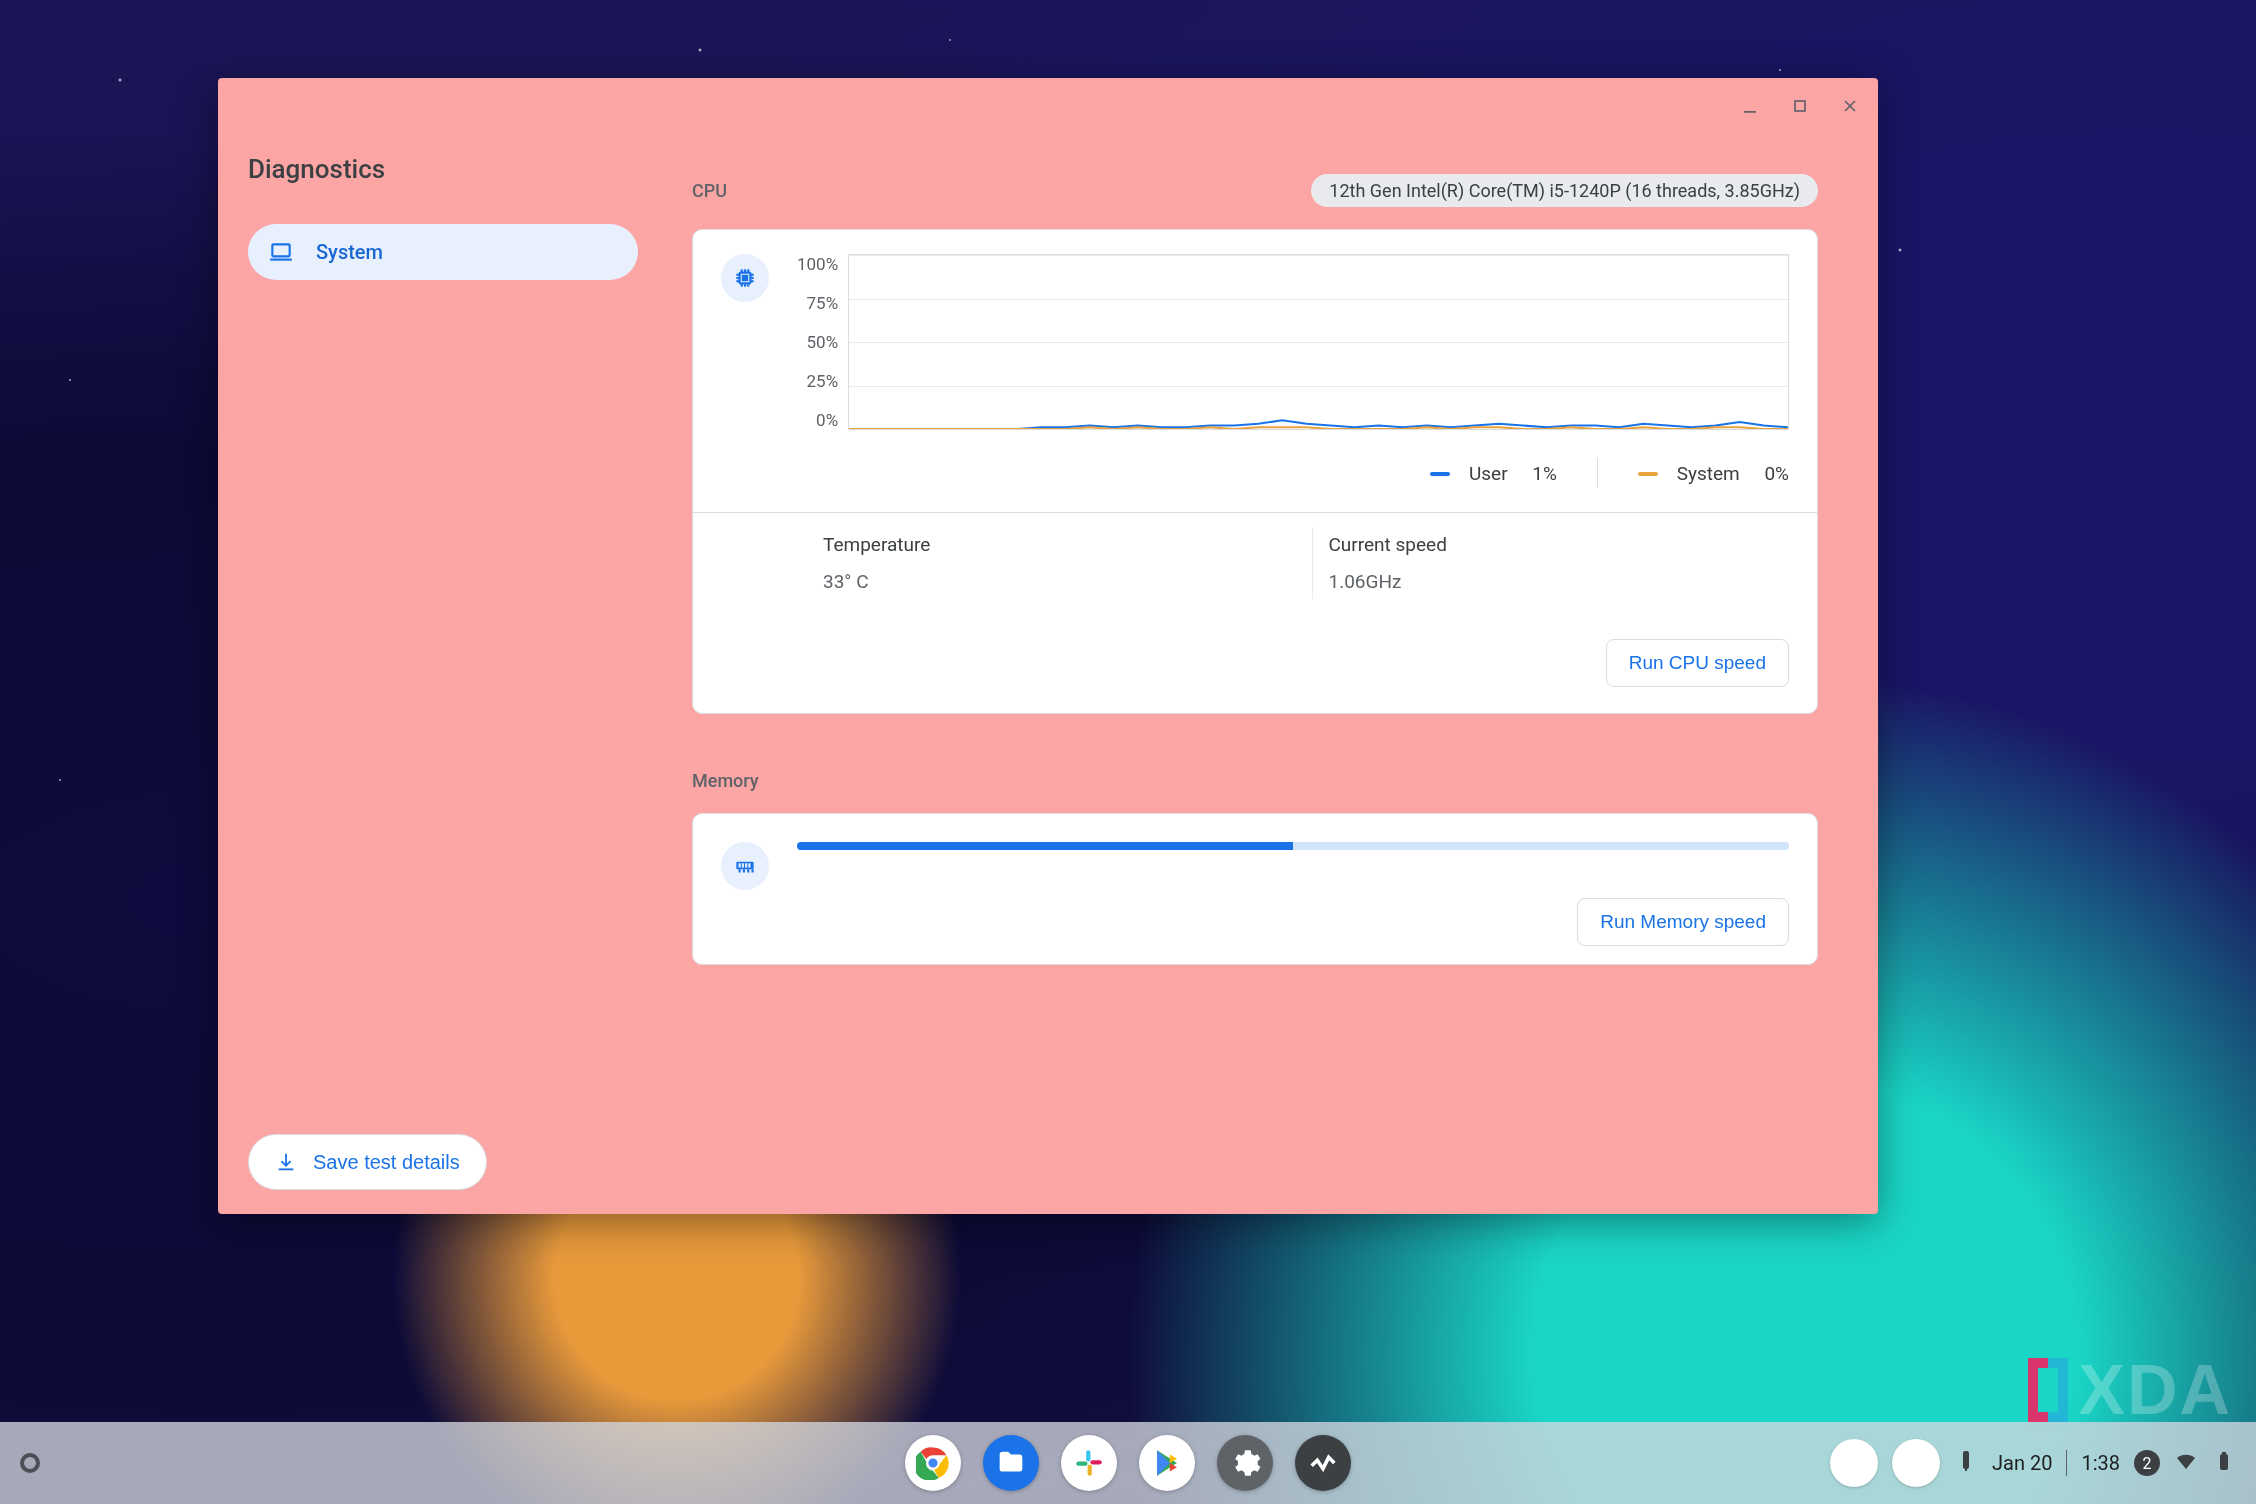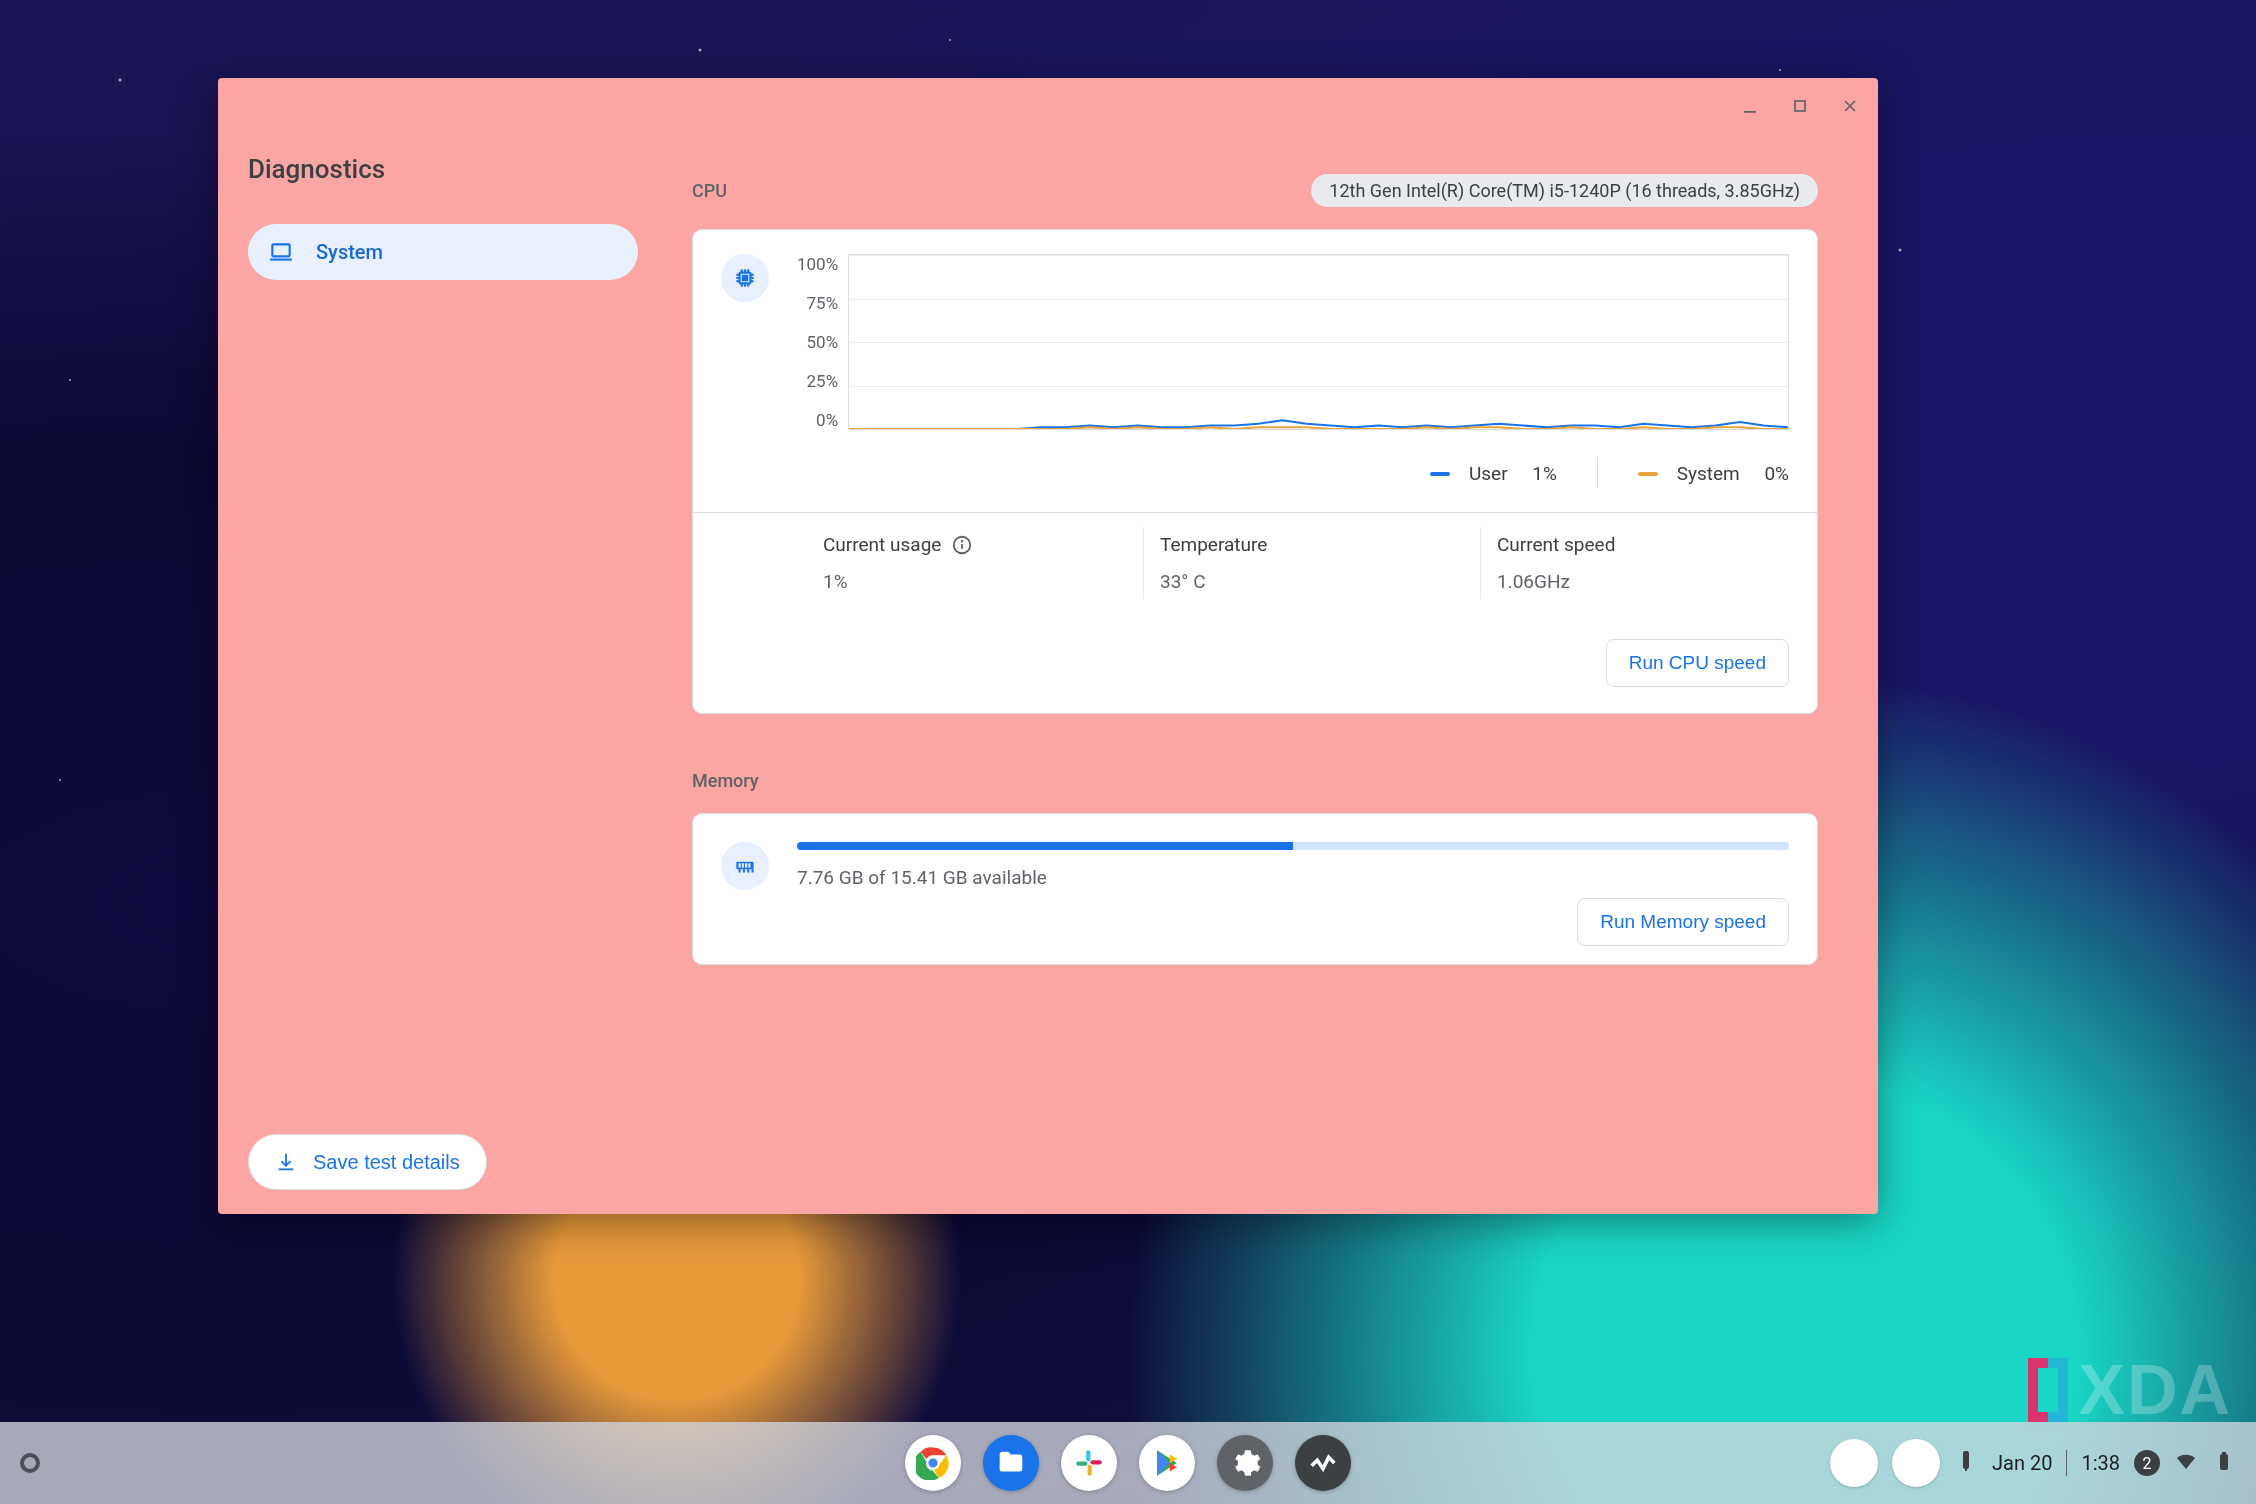--- a/index.html
+++ b/index.html
@@ -229,31 +229,20 @@
                 <span class="swatch" style="background:#e8a33d"></span>
                 <span>System</span>
                 <span class="val">0%</span>
               </span>
             </div>
           </div>
         </div>
 
         <div class="stats">
           <div class="stat">
-            <div class="stat-label">
-              <span>Current usage</span>
-              <svg viewBox="0 0 24 24">
-                    <circle cx="12" cy="12" r="9"></circle>
-                    <line x1="12" y1="11" x2="12" y2="16"></line>
-                    <circle cx="12" cy="8" r="0.5" fill="#5f6368"></circle>
-                  </svg>
-            </div>
-            <div class="stat-value">1%</div>
-          </div>
-          <div class="stat">
             <div class="stat-label">Temperature</div>
             <div class="stat-value">33° C</div>
           </div>
           <div class="stat">
             <div class="stat-label">Current speed</div>
             <div class="stat-value">1.06GHz</div>
           </div>
         </div>
 
         <div class="card-footer">
@@ -276,21 +265,20 @@
                   <rect x="6" y="9.5" width="2" height="4" fill="#e8f0fe"></rect>
                   <rect x="9" y="9.5" width="2" height="4" fill="#e8f0fe"></rect>
                   <rect x="12" y="9.5" width="2" height="4" fill="#e8f0fe"></rect>
                   <rect x="15" y="9.5" width="2" height="4" fill="#e8f0fe"></rect>
                 </svg>
           </div>
           <div class="mem-body">
             <div class="bar-track">
               <div class="bar-fill" id="mem-fill" style="width: 50%;"></div>
             </div>
-            <div class="mem-text">7.76 GB of 15.41 GB available</div>
           </div>
         </div>
         <div class="mem-footer">
           <button class="outline-btn">Run Memory speed</button>
         </div>
       </div>
 
     </div>
   </div>
 </div>

